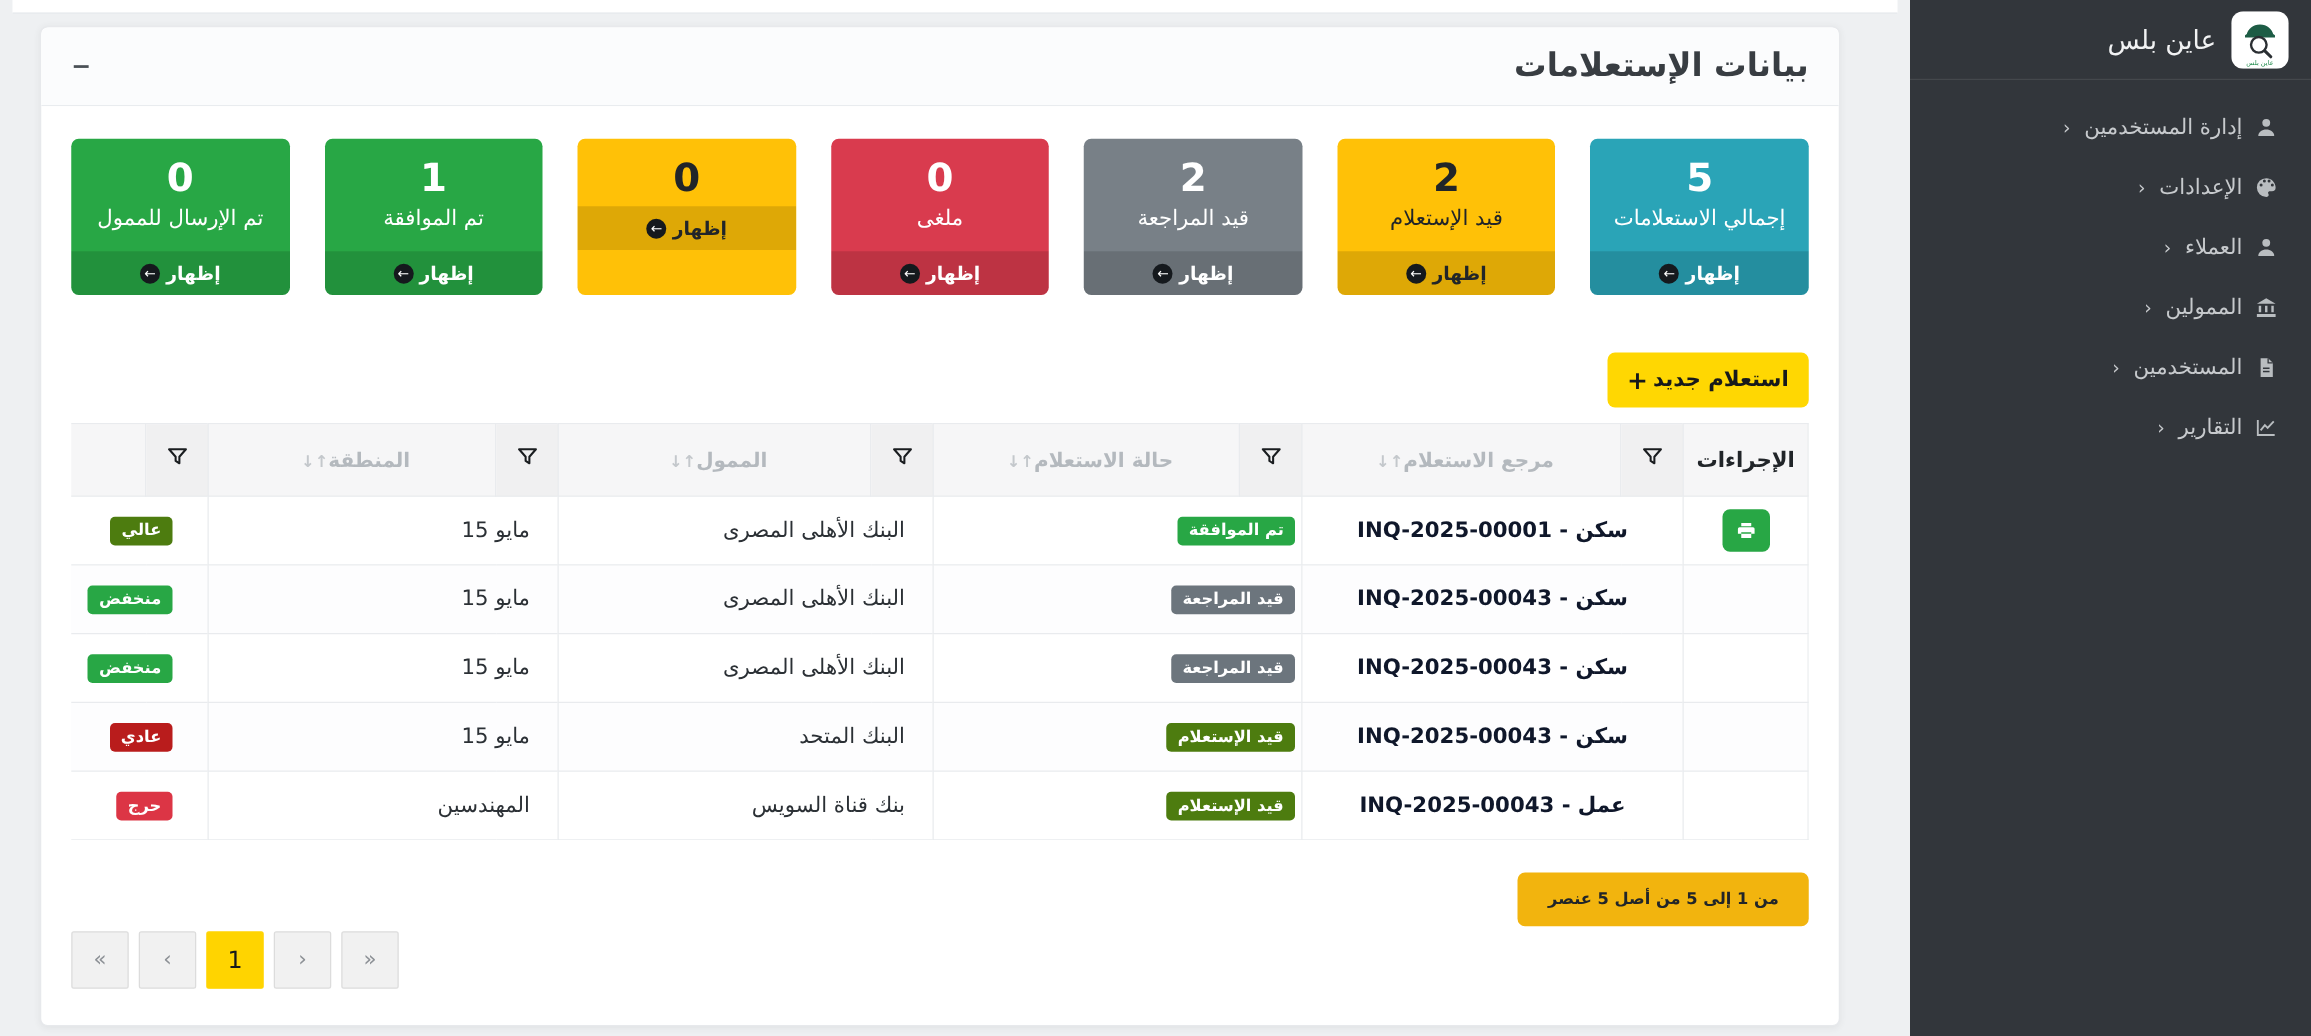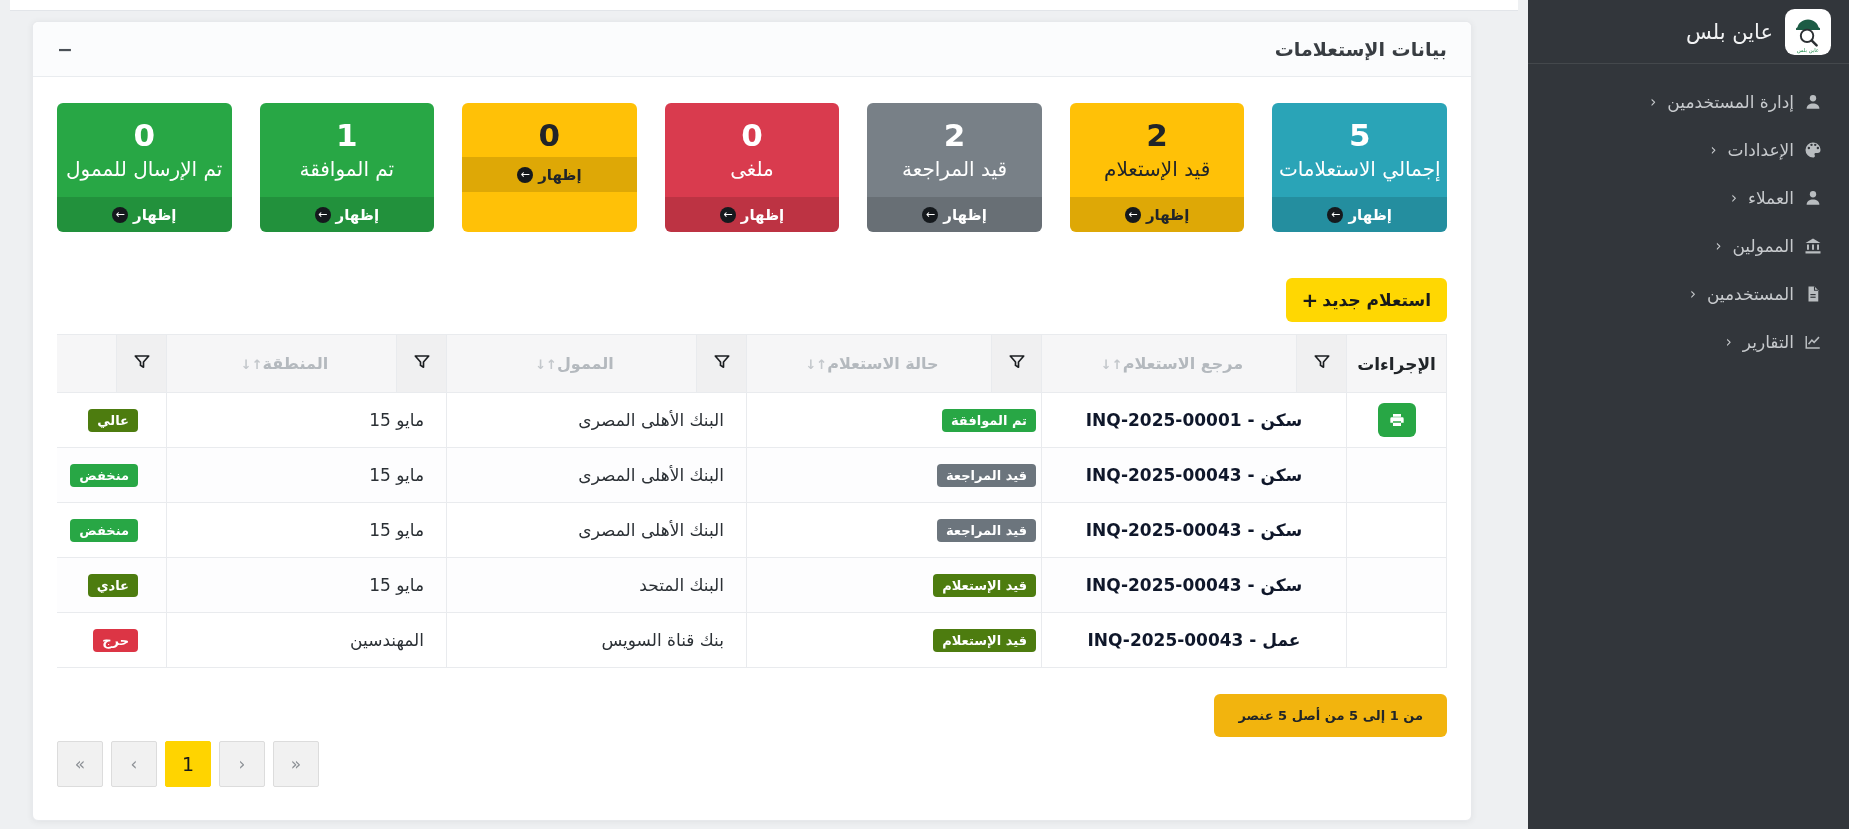--- a/index.html
+++ b/index.html
@@ -24,33 +24,33 @@
   
   .main { margin-right:321px; width:1528px; }
   .top-strip { height:11px; background:#ffffff; margin:0 10px;
     border-bottom:1px solid #e2e5e9; }
   .panel { margin:10px 56px 0 32px; background:#fff; border:1px solid #e7e9ec;
     border-radius:6px; box-shadow:0 1px 6px rgba(60,64,67,.08);
     min-height:800px; }
   .panel-header { display:flex; align-items:center; justify-content:space-between;
     padding:16px 24px; background:#fbfcfd; border-bottom:1px solid #e9ecef;
     border-radius:6px 6px 0 0; }
-  .panel-title { font-size:19px; font-weight:bold; color:#383d42; }
+  .panel-title { font-size:26px; font-weight:bold; color:#383d42; }
   .collapse-btn { font-size:19px; font-weight:bold; color:#4a5056;
     cursor:pointer; line-height:1; }
 
   
   .cards-row { display:flex; gap:28px; padding:26px 24px 0 24px; }
   .card { width:175px; border-radius:6px; overflow:hidden; text-align:center;
     color:#fff; }
   .c-teal { background:#2aa4b7; } .c-gray { background:#788087; }
   .c-red { background:#d93b4e; } .c-green { background:#28a745; }
   .c-yellow { background:#ffc107; color:#212529; }
   .card-num { font-size:31px; font-weight:bold; padding:14px 0 4px; }
-  .card-label { font-size:20px; padding-bottom:16px; white-space:nowrap;text-align:center; }
+  .card-label { font-size:17px; padding-bottom:16px; white-space:nowrap;text-align:center; }
   .card-footer { background:rgba(0,0,0,.13); height:35px; display:flex;
     align-items:center; justify-content:center; gap:5px; font-size:15px;
     font-weight:bold; cursor:pointer; }
   .arr-circle { width:16px; height:16px; border-radius:50%; background:#15191d;
     color:#fff; font-size:11px; line-height:16px; display:inline-block;
     text-align:center; font-weight:normal; }
 
   
   .toolbar { margin:46px 24px 12px; }
   .new-btn { display:inline-flex; align-items:center; gap:4px; background:#ffd702;
@@ -73,21 +73,21 @@
   tbody td { height:55px; background:#fff; }
   tbody tr:nth-child(even) td { background:#fdfdfe; }
   .td-center { text-align:center; }
   .td-right { text-align:right; padding-right:22px; }
   .ref-link { color:#0f172a; font-weight:bold; text-decoration:none;
     cursor:pointer; }
   .ltr { direction:ltr; unicode-bidi:isolate; }
   .badge { display:inline-block; color:#fff; font-size:13px; font-weight:bold;
     border-radius:4px; padding:4px 9px; white-space:nowrap; }
   .bg-green { background:#28a745; } .bg-gray { background:#6c757d; }
-  .bg-yellow { background:#4d7c0f; } .bg-teal { background:#4d7c0f; }
+  .bg-yellow { background:#4d7c0f; } .bg-teal { background:#b91c1c; }
   .bg-red { background:#dc3545; }
   .td-status { text-align:left; padding-left:4px; text-align:right; padding-right:5px; }
   .td-priority { text-align:right; padding-right:28px; }
   .print-btn { width:38px; height:34px; background:#28a745; border:none;
     border-radius:6px; cursor:pointer; display:inline-flex; align-items:center;
     justify-content:center; }
 
   
   .summary-row { display:flex; justify-content:flex-start; margin:26px 24px 0; }
   .summary-box { background:#f2b40e; color:#212529; font-weight:bold;

